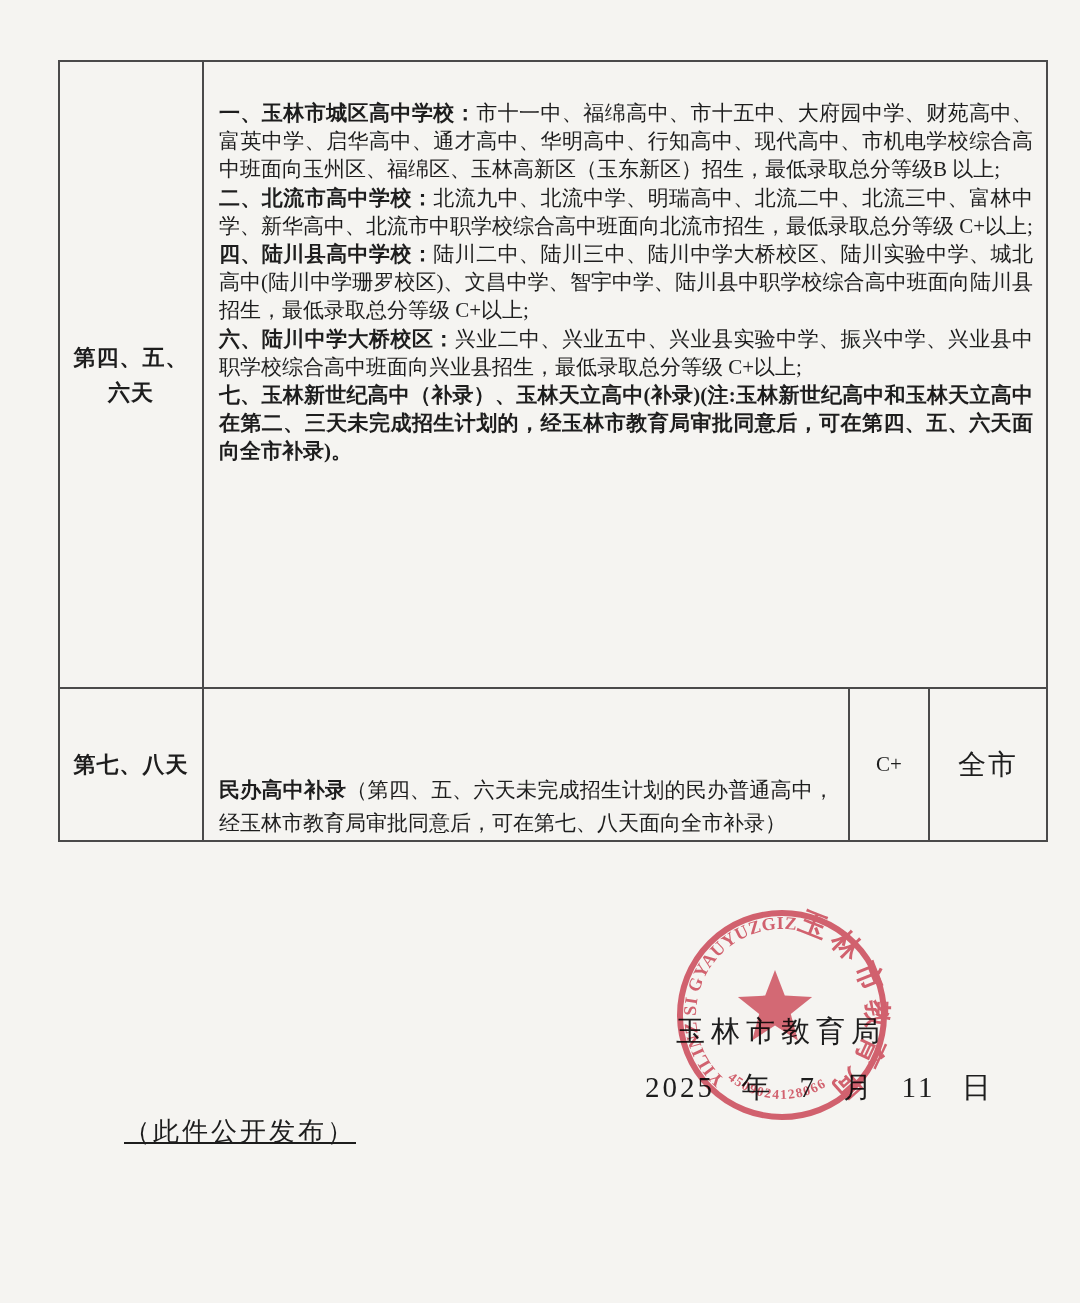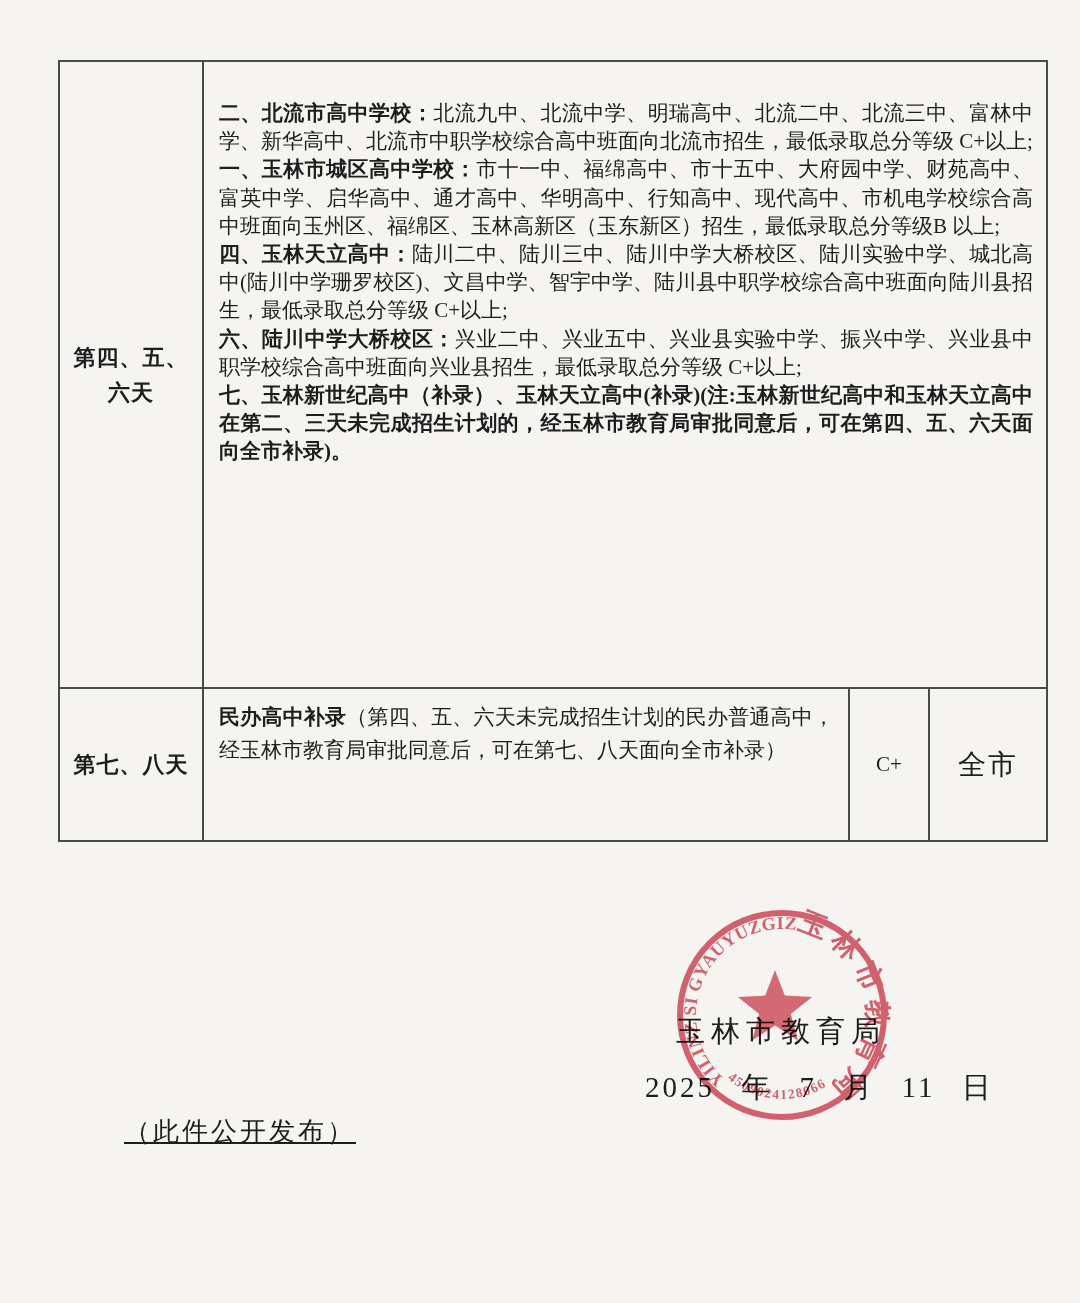--- a/index.html
+++ b/index.html
@@ -40,21 +40,21 @@
     font-size:21px; line-height:28.2px;
     text-align:justify; text-justify:inter-character;
   }
   .schools-cell p { margin:0; }
   .schools-cell b, .minban-cell b { font-weight:700; }
   .bold-item { font-weight:700; }
 
   .day-cell-2 { left:0; top:627px; width:142px; bottom:0; }
   .minban-cell {
     left:144px; top:627px; width:644px; bottom:0;
-    display:flex; align-items:flex-start;
+    display:flex; align-items:flex-end;
     padding:12px 14px 0 15px;
     font-size:21px; line-height:33px;
     text-align:justify; text-justify:inter-character;
   }
   .minban-cell p { margin:0; }
   .grade-cell {
     left:790px; top:627px; width:78px; bottom:0;
     display:flex; align-items:center; justify-content:center;
     font-size:21px;
   }
@@ -97,23 +97,23 @@
     <div class="gridline h1"></div>
     <div class="gridline v2"></div>
     <div class="gridline v3"></div>
 
     <div class="cell day-cell day-cell-1">
       <div>第四、五、</div>
       <div>六天</div>
     </div>
 
     <div class="cell schools-cell">
+      <p><b>一、玉林市城区高中学校：</b><span>市十一中、福绵高中、市十五中、大府园中学、财苑高中、富英中学、启华高中、通才高中、华明高中、行知高中、现代高中、市机电学校综合高中班面向玉州区、福绵区、玉林高新区（玉东新区）招生，最低录取总分等级B 以上;</span></p>
       <p><b>二、北流市高中学校：</b><span>北流九中、北流中学、明瑞高中、北流二中、北流三中、富林中学、新华高中、北流市中职学校综合高中班面向北流市招生，最低录取总分等级 C+以上;</span></p>
-      <p><b>一、玉林市城区高中学校：</b><span>市十一中、福绵高中、市十五中、大府园中学、财苑高中、富英中学、启华高中、通才高中、华明高中、行知高中、现代高中、市机电学校综合高中班面向玉州区、福绵区、玉林高新区（玉东新区）招生，最低录取总分等级B 以上;</span></p>
-      <p><b>四、玉林天立高中：</b><span>陆川二中、陆川三中、陆川中学大桥校区、陆川实验中学、城北高中(陆川中学珊罗校区)、文昌中学、智宇中学、陆川县中职学校综合高中班面向陆川县招生，最低录取总分等级 C+以上;</span></p>
+      <p><b>四、陆川县高中学校：</b><span>陆川二中、陆川三中、陆川中学大桥校区、陆川实验中学、城北高中(陆川中学珊罗校区)、文昌中学、智宇中学、陆川县中职学校综合高中班面向陆川县招生，最低录取总分等级 C+以上;</span></p>
       <p><b>六、陆川中学大桥校区：</b><span>兴业二中、兴业五中、兴业县实验中学、振兴中学、兴业县中职学校综合高中班面向兴业县招生，最低录取总分等级 C+以上;</span></p>
       <p class="bold-item"><b>七、玉林新世纪高中（补录）、玉林天立高中(补录)(注:玉林新世纪高中和玉林天立高中在第二、三天未完成招生计划的，经玉林市教育局审批同意后，可在第四、五、六天面向全市补录)。</b><span></span></p>
     </div>
 
     <div class="cell day-cell day-cell-2">
       <div>第七、八天</div>
     </div>
 
     <div class="cell minban-cell">
       <p><b>民办高中补录</b><span>（第四、五、六天未完成招生计划的民办普通高中，经玉林市教育局审批同意后，可在第七、八天面向全市补录）</span></p>

